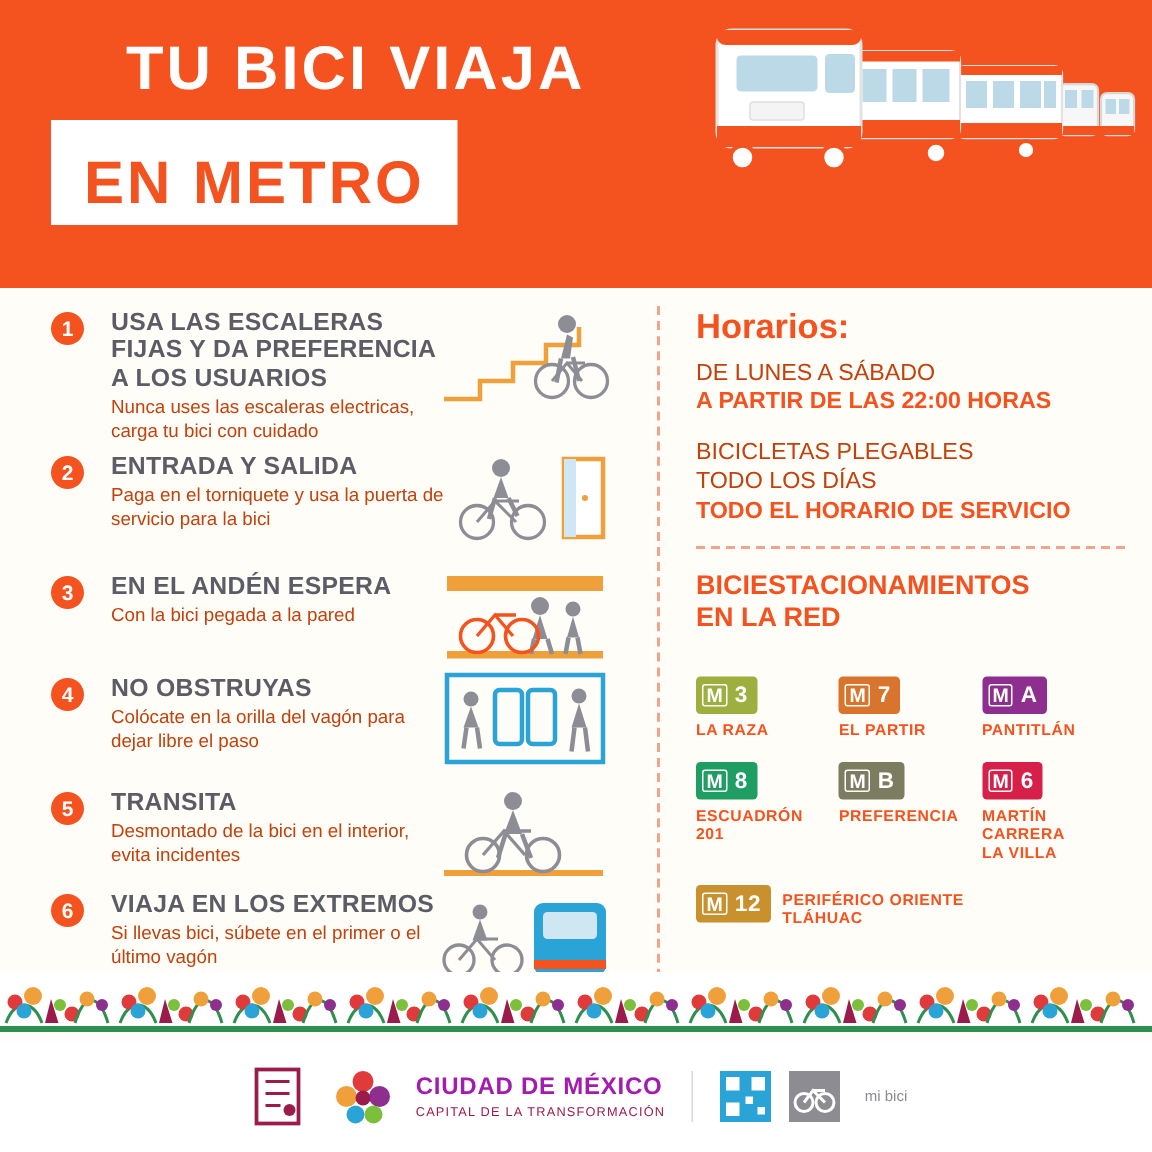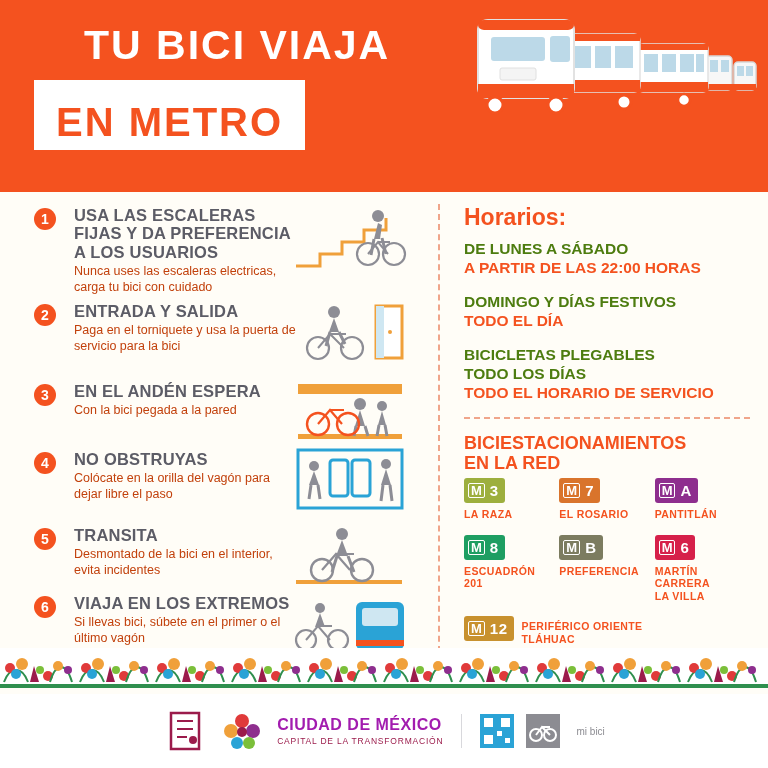--- a/index.html
+++ b/index.html
@@ -134,45 +134,45 @@
   }
 
   
   .horarios-title {
     color: #f4521f;
     font-size: 23px;
     font-weight: bold;
     margin-bottom: 8px;
   }
   .sched-line {
-    color: #4d7c0f;
+    color: #c2410c;
     font-size: 15.5px;
     line-height: 1.25;
-    font-weight: bold;
+    font-weight: normal;
   }
   .sched-strong {
     color: #f4521f;
     font-size: 15.5px;
     font-weight: bold;
     line-height: 1.25;
   }
   .sched-block { margin-bottom: 14px; }
   .hr-dash {
     border: 0;
     border-top: 2px dashed #f0a58a;
     margin: 12px 0 14px 0;
   }
 
   
   .bici-title {
     color: #f4521f;
     font-size: 18px;
     font-weight: bold;
     line-height: 1.15;
-    margin-bottom: 4px;
+    margin-bottom: 30px;
   }
   .station-grid {
     display: flex;
     flex-wrap: wrap;
   }
   .station {
     width: 33.33%;
     margin-bottom: 14px;
     box-sizing: border-box;
     padding-right: 6px;
@@ -437,24 +437,20 @@
 
     <div class="right-col">
 
       <div class="horarios-title">Horarios:</div>
 
       <div class="sched-block">
         <div class="sched-line">DE LUNES A SÁBADO</div>
         <div class="sched-strong">A PARTIR DE LAS 22:00 HORAS</div>
       </div>
 
-      <div class="sched-block">
-        <div class="sched-line">DOMINGO Y DÍAS FESTIVOS</div>
-        <div class="sched-strong">TODO EL DÍA</div>
-      </div>
 
       <div class="sched-block">
         <div class="sched-line">BICICLETAS PLEGABLES</div>
         <div class="sched-line">TODO LOS DÍAS</div>
         <div class="sched-strong">TODO EL HORARIO DE SERVICIO</div>
       </div>
 
       <hr class="hr-dash">
 
       <div class="bici-title">
@@ -470,21 +466,21 @@
             <span class="line-num">3</span>
           </div>
           <div class="station-name">LA RAZA</div>
         </div>
 
         <div class="station">
           <div class="line-badge" style="background:#D9742C;">
             <span class="m-glyph">M</span>
             <span class="line-num">7</span>
           </div>
-          <div class="station-name">EL ROSARIO</div>
+          <div class="station-name">EL PARTIR</div>
         </div>
 
         <div class="station">
           <div class="line-badge" style="background:#8E2E8E;">
             <span class="m-glyph">M</span>
             <span class="line-num">A</span>
           </div>
           <div class="station-name">PANTITLÁN</div>
         </div>
 

